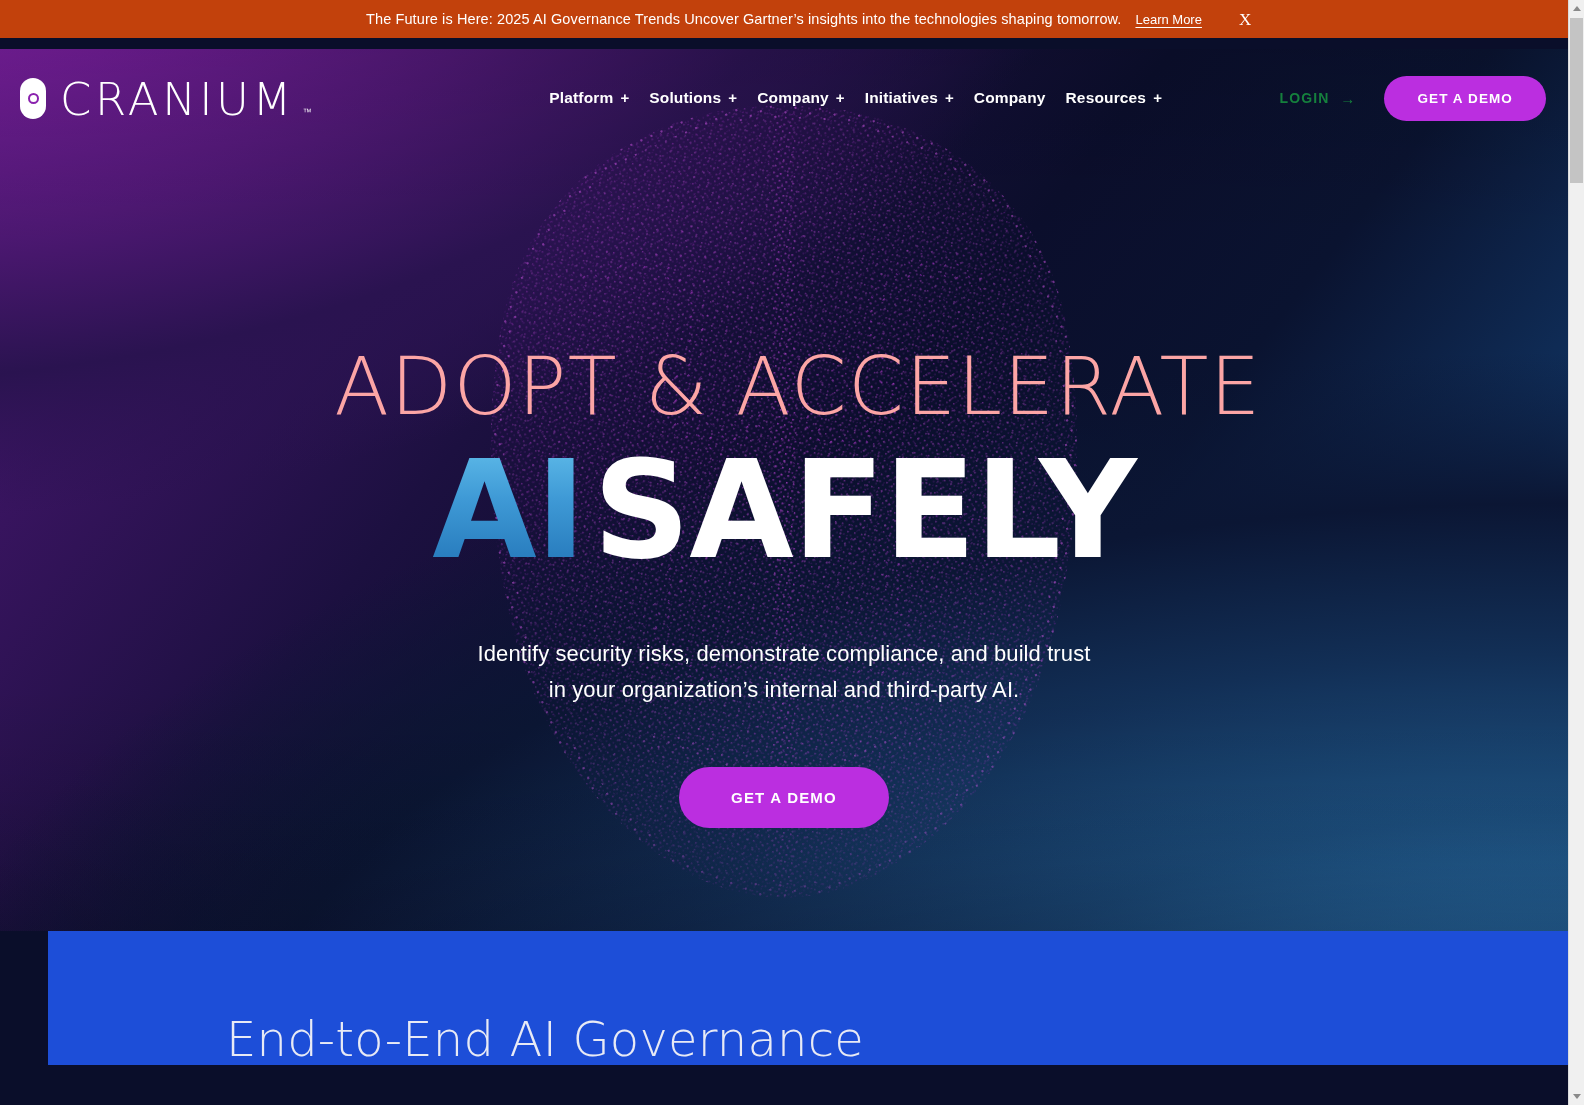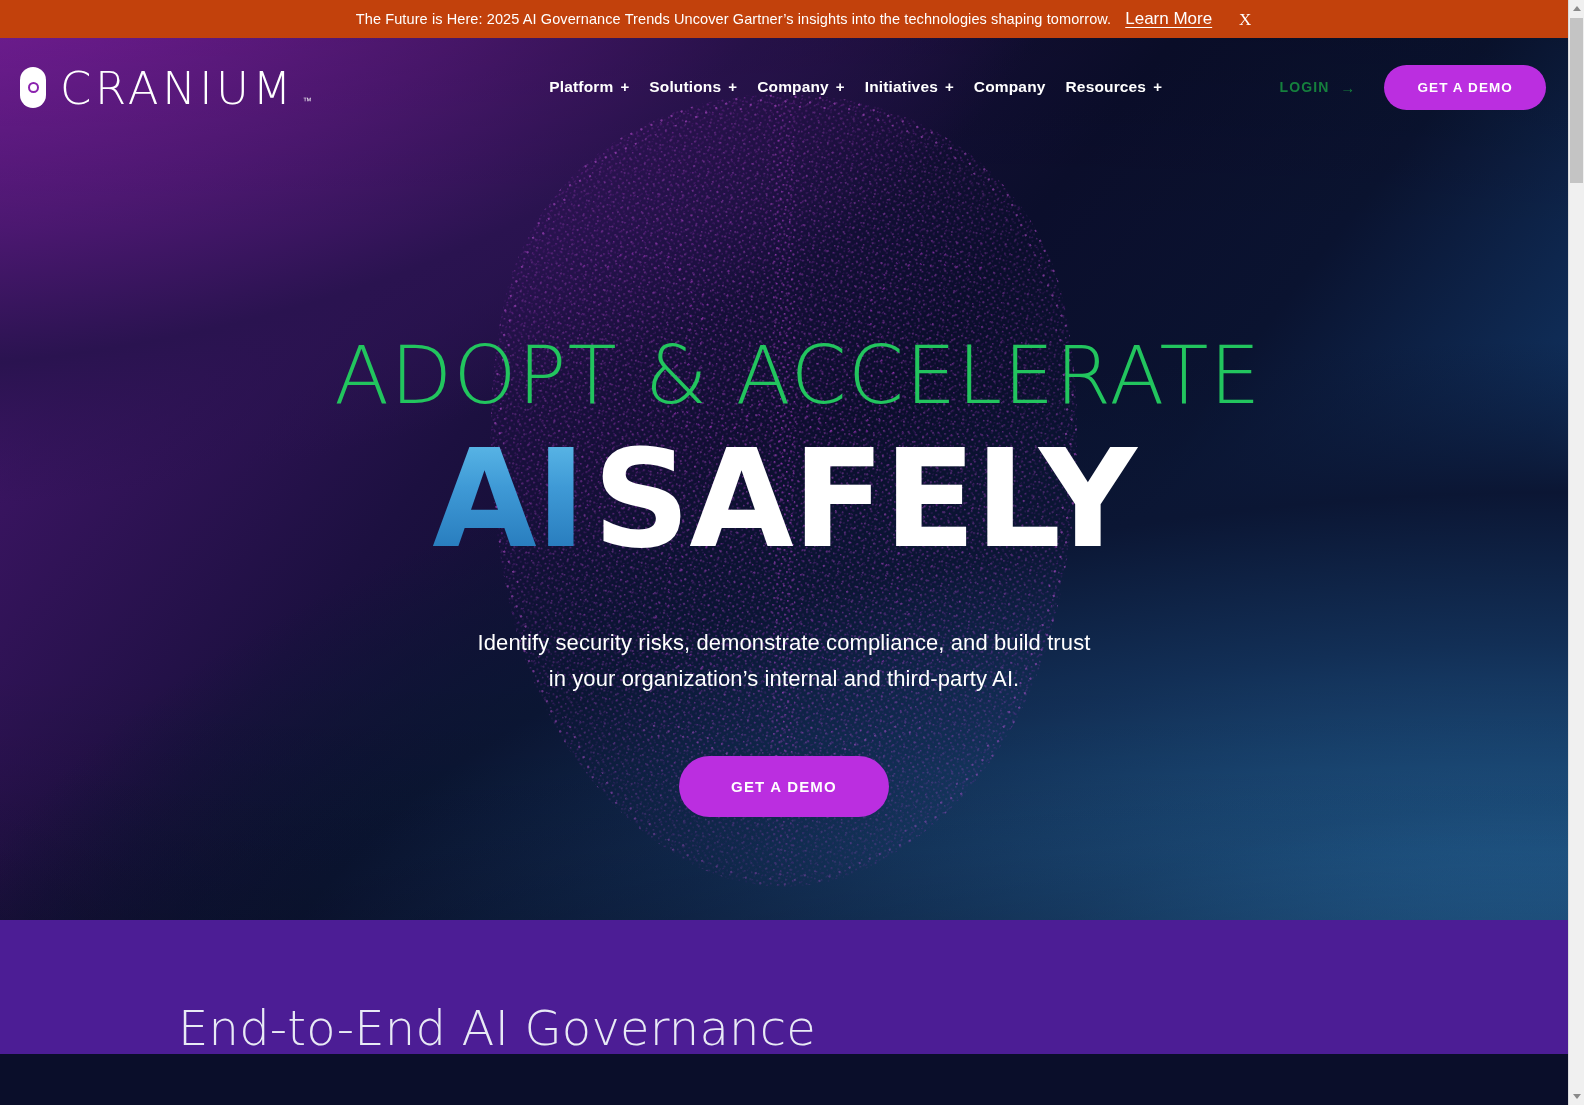--- a/index.html
+++ b/index.html
@@ -40,21 +40,21 @@
     z-index:40;
   }
   .announce-text{
     color:#ffffff;
     font-size:14.5px;
     letter-spacing:.1px;
     white-space:nowrap;
   }
   .announce-link{
     color:#ffffff;
-    font-size:17px;
+    font-size:13px;
     text-decoration:underline;
     text-underline-offset:3px;
     cursor:pointer;
     white-space:nowrap;
   }
   .announce-close{
     position:absolute;
     left:1239px;
     top:50%;
     transform:translateY(-50%);
@@ -63,20 +63,21 @@
     line-height:1;
     cursor:pointer;
     font-family:"Liberation Serif", serif;
   }
 
   
   .hero{
     position:relative;
     height:882px;
     overflow:hidden;
+    margin-top:11px;
   }
   
   .hero-bg{
     position:absolute; inset:0;
     background:
       radial-gradient(120% 95% at 100% 118%, #3f9ad6 0%, #2d7db9 16%, #1d5181 33%, #122f56 52%, #0b1634 70%, rgba(10,14,42,0) 88%),
       radial-gradient(95% 88% at -12% -22%, #a12ec4 0%, #8a23ad 16%, #6f1d94 32%, #4e1873 50%, #2a1350 68%, rgba(12,14,44,0) 86%),
       linear-gradient(128deg, #5c1a86 0%, #38145f 16%, #1c1040 34%, #0b0e2c 52%, #0a1330 66%, #10305c 82%, #2c7ab5 100%);
   }
   .hero-bg::after{
@@ -227,21 +228,21 @@
     left:0; right:0;
     top:0;
     z-index:20;
     text-align:center;
     pointer-events:none;
   }
   .hero-content > *{ pointer-events:auto; }
 
   .headline-1{
     margin-top:298px;
-    color:#22c55e;
+    color:#fca5a5;
     font-size:80px;
     line-height:1;
     font-weight:300;
     letter-spacing:1.5px;
     font-family:"DejaVu Sans", sans-serif;
     white-space:nowrap;
     padding-left:28px;
   }
   .headline-2{
     margin-top:16px;
@@ -285,22 +286,23 @@
     border:none;
     border-radius:34px;
     padding:22px 52px;
     cursor:pointer;
     font-family:"Liberation Sans", sans-serif;
   }
 
   
   .section-next{
     position:relative;
-    background:#4c1d95;
+    background:#1d4ed8;
     height:134px;
+    margin-left:48px;
   }
   .section-title{
     position:absolute;
     left:178px;
     top:84px;
     color:#e8eaf5;
     font-size:48px;
     font-weight:300;
     letter-spacing:.2px;
     line-height:1;

